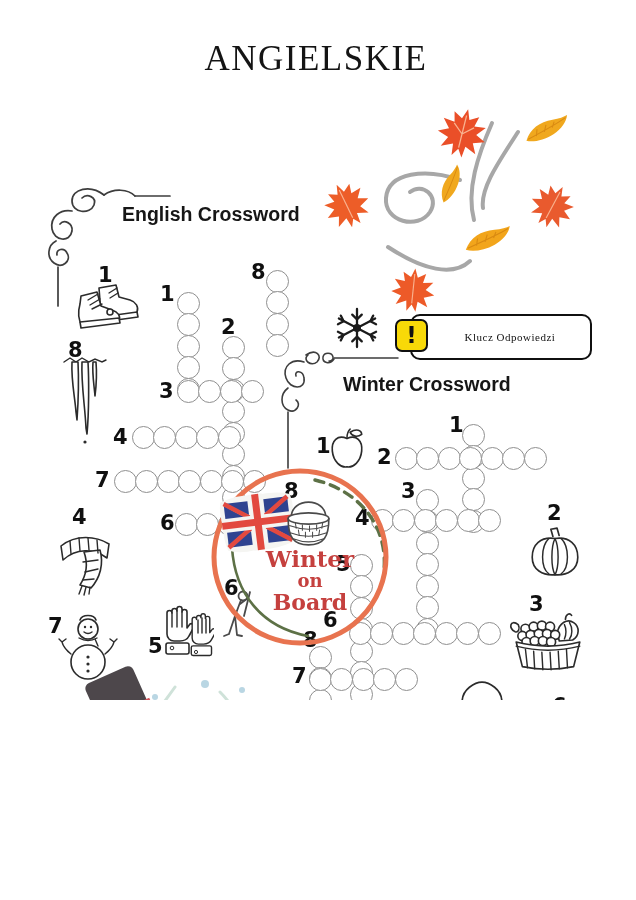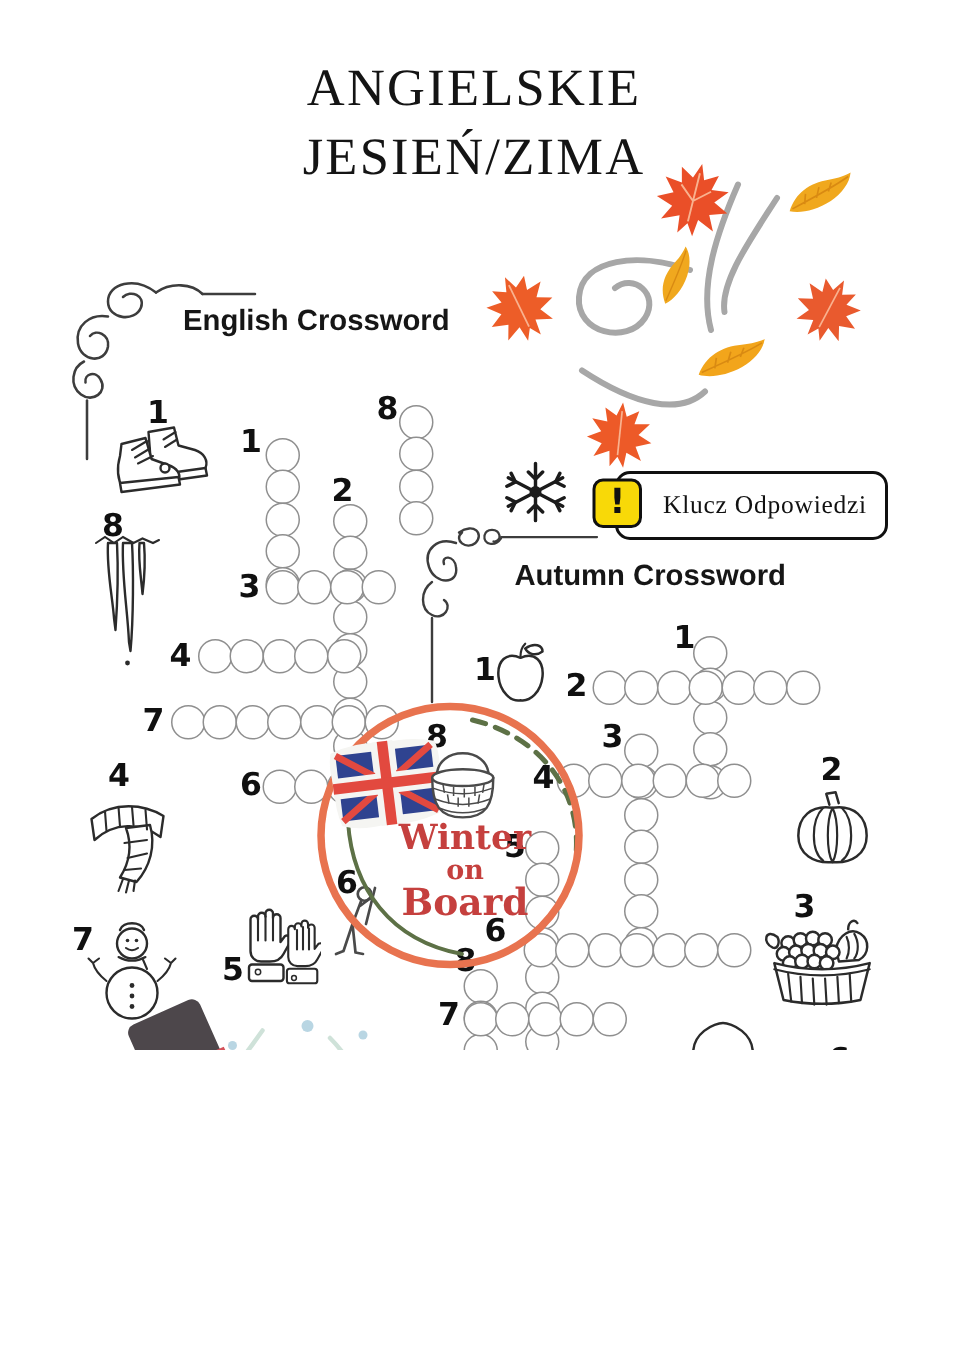--- a/index.html
+++ b/index.html
@@ -19,42 +19,41 @@
   .num{position:absolute;font-family:"DejaVu Sans",sans-serif;font-weight:700;
        font-size:21px;color:#101010;line-height:1;}
   #winter-grid,#autumn-grid{position:absolute;left:0;top:0;width:636px;height:900px;z-index:2;}
   .iconwrap{position:absolute;z-index:3;}
   .lineart{stroke:#2b2b2b;fill:#ffffff;stroke-width:1.6;stroke-linejoin:round;stroke-linecap:round;}
   .lines{stroke:#2b2b2b;fill:none;stroke-width:1.4;stroke-linecap:round;}
   
   #answer-key{position:absolute;left:410px;top:314px;width:178px;height:42px;background:#fff;
       border:2.5px solid #101010;border-radius:10px;z-index:6;display:flex;align-items:center;
       justify-content:center;cursor:pointer;}
-  #answer-key .lbl{font-family:"Liberation Serif",serif;font-size:17px;color:#111;
+  #answer-key .lbl{font-family:"Liberation Serif",serif;font-size:11px;color:#111;
       letter-spacing:.5px;padding-left:18px;}
   #akey-icon{position:absolute;left:-17px;top:2.5px;width:33px;height:33px;background:#f8d908;
       border:2.5px solid #101010;border-radius:7px;display:flex;align-items:center;
       justify-content:center;font-family:"DejaVu Sans",sans-serif;font-weight:800;
       font-size:23px;color:#111;box-sizing:border-box;}
   
   #logo-text{position:absolute;left:230px;top:547px;width:160px;text-align:center;z-index:5;
       font-family:"DejaVu Serif",serif;font-weight:700;color:#c5403e;}
   #logo-text .l1{font-size:23px;line-height:24px;}
   #logo-text .l2{font-size:18px;line-height:20px;}
-  #logo-text .l3{font-size:25px;line-height:22px;}
+  #logo-text .l3{font-size:22px;line-height:22px;}
   .z1{z-index:1}.z2{z-index:2}.z4{z-index:4}
 </style>
 </head>
 <body>
 
 <div id="page">
 
   <div id="title">
     <div>ANGIELSKIE</div>
-    <div>JESIEŃ/ZIMA</div>
   </div>
 
   <svg class="abs z1" style="left:42px;top:184px" width="135" height="130" viewBox="0 0 135 130">
     <g fill="none" stroke="#3d3d3d" stroke-width="1.7" stroke-linecap="round">
       <path d="M62,11 C48,0 30,5 30,17 C30,29 48,31 52,21 C55,13 45,9 40,14"></path>
       <path d="M62,11 C72,4 86,5 93,12"></path>
       <path d="M93,12 L128,12"></path>
       <path d="M30,27 C18,25 8,33 10,45 C12,57 28,59 30,47 C31,39 22,35 18,40"></path>
       <path d="M14,57 C6,61 4,73 12,79 C20,85 30,77 25,69 C22,63 14,65 15,71"></path>
       <path d="M16,83 L16,122"></path>
@@ -134,21 +133,21 @@
       </g>
   </svg>
   <svg class="abs z1" style="left:390px;top:266px" width="46" height="50" viewBox="0 0 40 44">
     <g transform="rotate(6 20 22)">
         <path fill="#ed5a28" d="M20,2 L23,10 L30,6 L28,14 L37,13 L31,20 L39,24 L30,27 L34,35 L25,31 L24,40 L20,34 L16,40 L15,31 L6,35 L10,27 L1,24 L9,20 L3,13 L12,14 L10,6 L17,10 Z"></path>
     <path stroke="#f9b28f" stroke-width="1" fill="none" d="M20,7 L20,33"></path>
       </g>
   </svg>
 
   <div class="hdr" style="left:122px;top:203px">English Crossword</div>
-  <div class="hdr" style="left:343px;top:373px">Autumn Crossword</div>
+  <div class="hdr" style="left:343px;top:373px">Winter Crossword</div>
 
   <div id="winter-grid">
       <div class="cc" style="left: 176.5px; top: 291.5px;"></div>
       <div class="cc" style="left: 176.5px; top: 313px;"></div>
       <div class="cc" style="left: 176.5px; top: 334.5px;"></div>
       <div class="cc" style="left: 176.5px; top: 356px;"></div>
       <div class="cc" style="left: 176.5px; top: 377.5px;"></div>
       <div class="num" style="left: 160px; top: 284px;">1</div>
       <div class="cc" style="left: 265.5px; top: 269.5px;"></div>
       <div class="cc" style="left: 265.5px; top: 291px;"></div>

